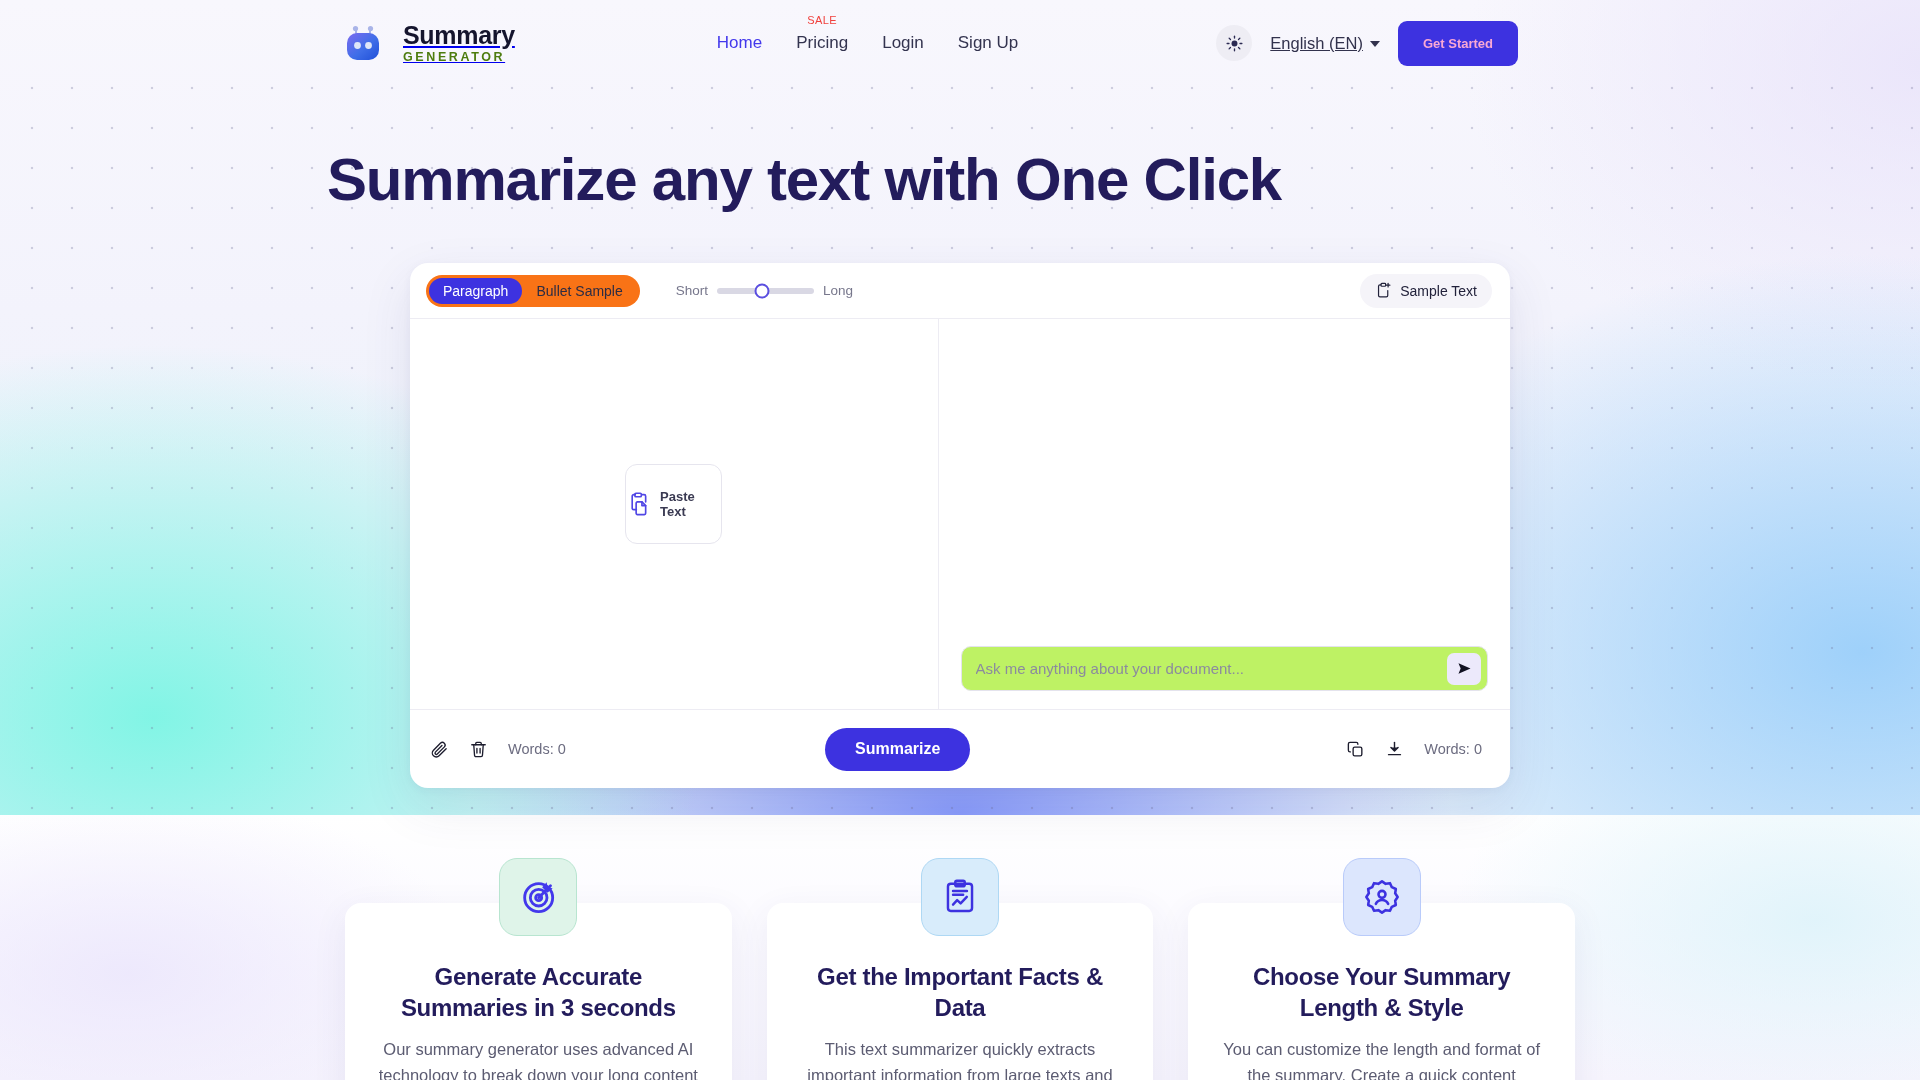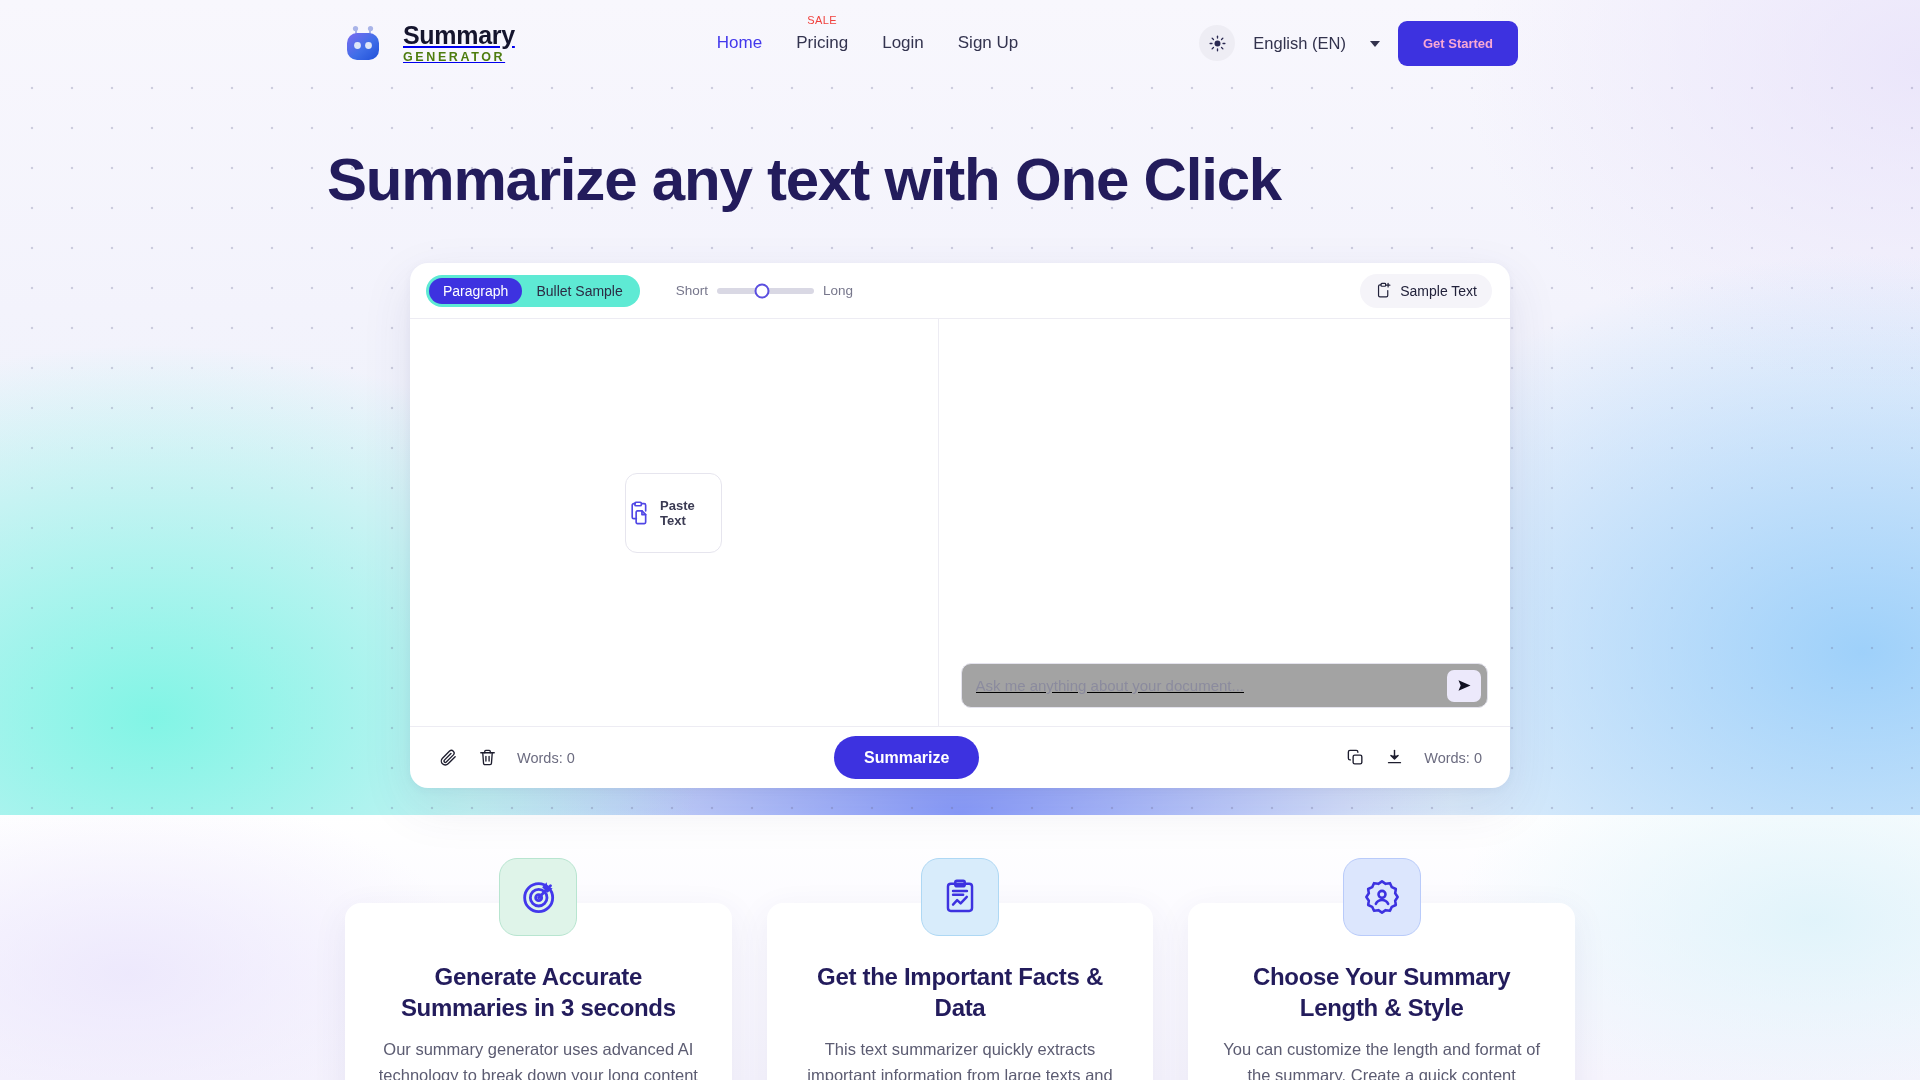--- a/index.html
+++ b/index.html
@@ -136,25 +136,26 @@
     width: 36px; height: 36px;
     border-radius: 50%;
     background: #eeedf4;
     display: flex; align-items: center; justify-content: center;
     cursor: pointer;
     border: none;
   }
   .lang-select {
     display: flex;
     align-items: center;
-    gap: 24px;
+    gap: 7px;
     font-size: 16.5px;
     color: #32324d;
     cursor: pointer;
     white-space: nowrap;
+    text-decoration: underline;
   }
   .caret {
     width: 0; height: 0;
     border-left: 5px solid transparent;
     border-right: 5px solid transparent;
     border-top: 6px solid #32324d;
     margin-top: 2px;
   }
   .btn-cta {
     background: #3d32e0;
@@ -202,21 +203,21 @@
     height: 56px;
     display: flex;
     align-items: center;
     padding: 0 18px 0 16px;
     border-bottom: 1px solid #edecf3;
     flex: none;
   }
 
   .seg-group {
     display: inline-flex;
-    background: #5eead4;
+    background: #f97316;
     border-radius: 20px;
     padding: 3px;
     height: 32px;
     align-items: center;
   }
   .seg-btn {
     border: none;
     background: transparent;
     font-size: 14px;
     color: #2c2c44;
@@ -305,22 +306,21 @@
   }
   .paste-label { font-size: 13px; font-weight: 600; color: #3a3a52; }
 
   .ask-row {
     display: flex;
     align-items: center;
     border: 1px solid #e4e3ed;
     border-radius: 10px;
     height: 45px;
     padding: 0 6px 0 14px;
-    background: #a3a3a3;
-    text-decoration: underline;
+    background: #bef264;
   }
   .ask-input {
     flex: 1;
     border: none;
     outline: none;
     font-size: 15px;
     color: #2a2a3f;
     font-family: inherit;
     background: transparent;
   }
@@ -329,26 +329,25 @@
     width: 34px; height: 32px;
     border-radius: 7px;
     background: #ece9fb;
     border: none;
     display: flex; align-items: center; justify-content: center;
     cursor: pointer;
     flex: none;
   }
 
   .tool-footer {
-    height: 62px;
+    height: 79px;
     border-top: 1px solid #edecf3;
     display: flex;
     align-items: center;
     flex: none;
-    padding-left: 9px;
   }
   .footer-left {
     flex: 1;
     display: flex;
     align-items: center;
     gap: 20px;
     padding-left: 20px;
     position: relative;
     height: 100%;
   }

